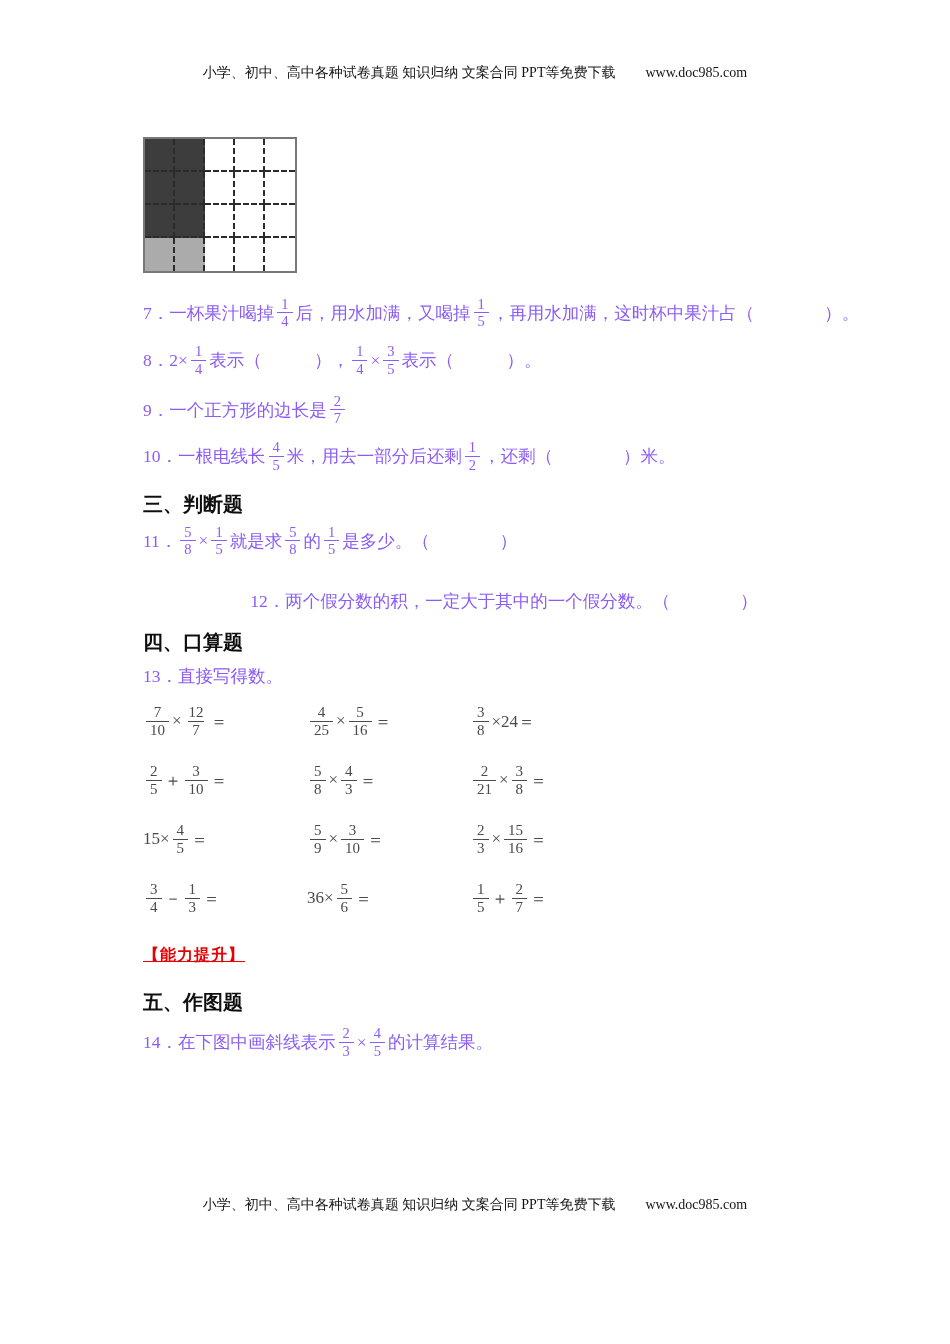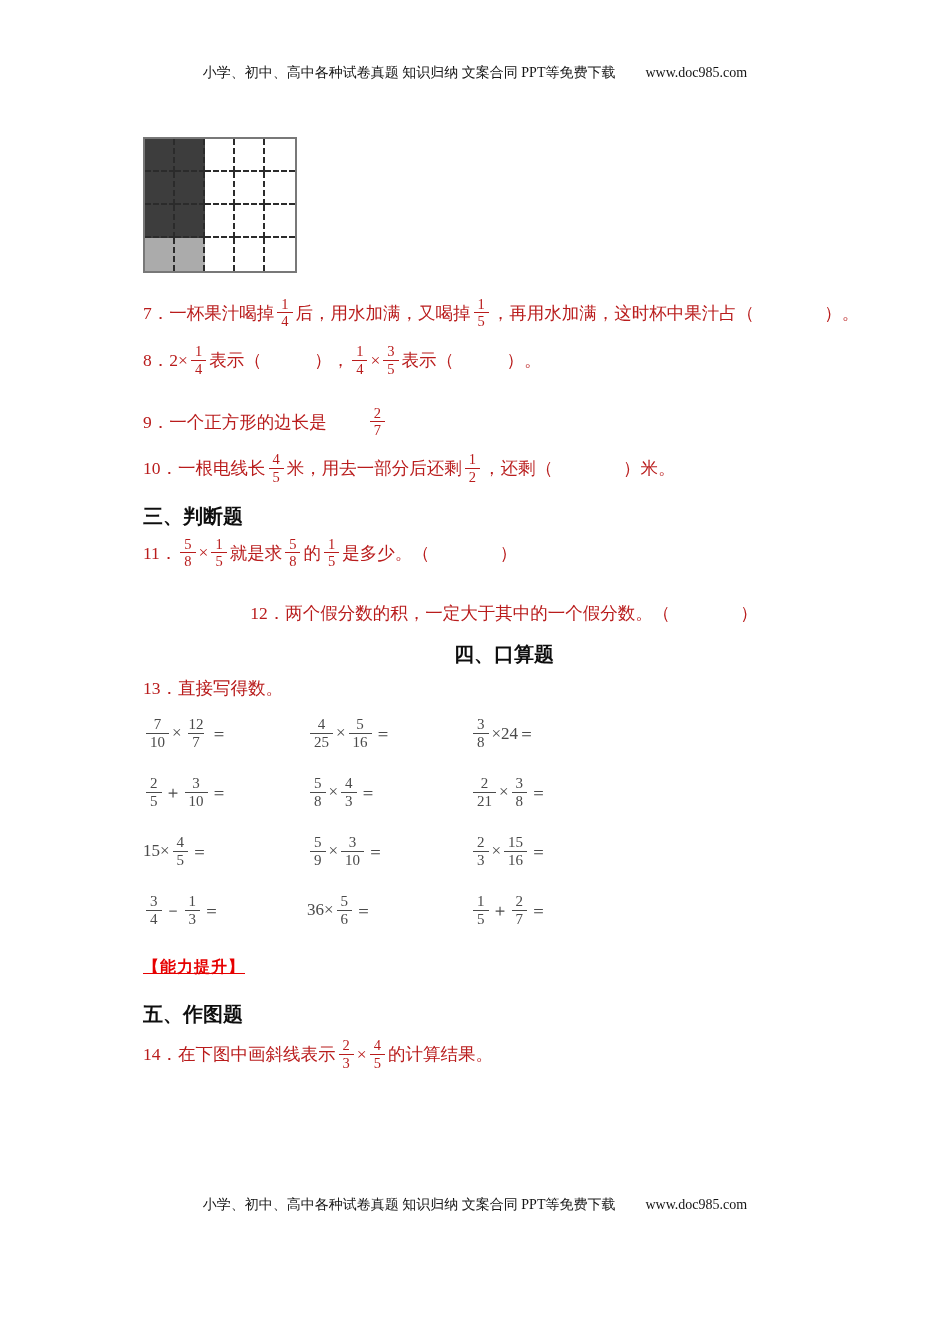--- a/index.html
+++ b/index.html
@@ -16,42 +16,42 @@
   
   .grid-fig{
     display:grid;grid-template-columns:repeat(5,30px);grid-auto-rows:33px;
     width:150px;border:2px solid #787878;margin-top:55px;background:#fff;
   }
   .gcell{box-sizing:border-box;border-right:2px dashed #2b2b2b;border-bottom:2px dashed #2b2b2b;}
   .gcell:nth-child(5n){border-right:none;}
   .gcell:nth-child(n+16){border-bottom:none;}
 
   
-  .q{display:flex;align-items:center;font-size:17.5px;white-space:pre;color:#b91c1c;}
+  .q{display:flex;align-items:center;font-size:17.5px;white-space:pre;color:#8b5cf6;}
   .frac{display:inline-flex;flex-direction:column;align-items:center;
         font-size:14.5px;line-height:1.12;margin:0 3px;}
   .frac .den{border-top:1.5px solid currentColor;}
   .frac .num,.frac .den{padding:0 4px;}
 
   .sec{font-family:"Liberation Sans","DejaVu Sans",sans-serif;font-weight:bold;
        font-size:20px;color:#0e0e0e;}
   .boost{font-family:"Liberation Sans","DejaVu Sans",sans-serif;font-weight:bold;
          font-size:16px;letter-spacing:1px;text-decoration:underline;}
 
   
   .oral{display:grid;grid-template-columns:164px 163px auto;row-gap:13px;
         margin-top:10px;color:#4a4a4a;}
   .ocell{display:flex;align-items:center;font-size:17px;white-space:pre;min-height:46px;}
   .ocell .frac{font-size:15px;}
 
   
   .mt-q7{margin-top:23px;}  .mt-q8{margin-top:14px;}
-  .mt-q9{margin-top:28px;gap:40px;}  .mt-q10{margin-top:13px;}
+  .mt-q9{margin-top:16px;}  .mt-q10{margin-top:13px;}
   .mt-sec3{margin-top:18px;}.mt-q11{margin-top:6px;}
-  .mt-q12{margin-top:32px;justify-content:center;} .mt-sec4{margin-top:16px;text-align:center;}
+  .mt-q12{margin-top:32px;justify-content:center;} .mt-sec4{margin-top:16px;}
   .mt-q13{margin-top:8px;}  .mt-boost{margin-top:24px;}
   .mt-sec5{margin-top:23px;}.mt-q14{margin-top:9px;}
 </style>
 </head>
 <body>
 
 <div class="pagehead">
   <span>小学、初中、高中各种试卷真题 知识归纳 文案合同 PPT等免费下载</span><span class="url">www.doc985.com</span>
 </div>
 

